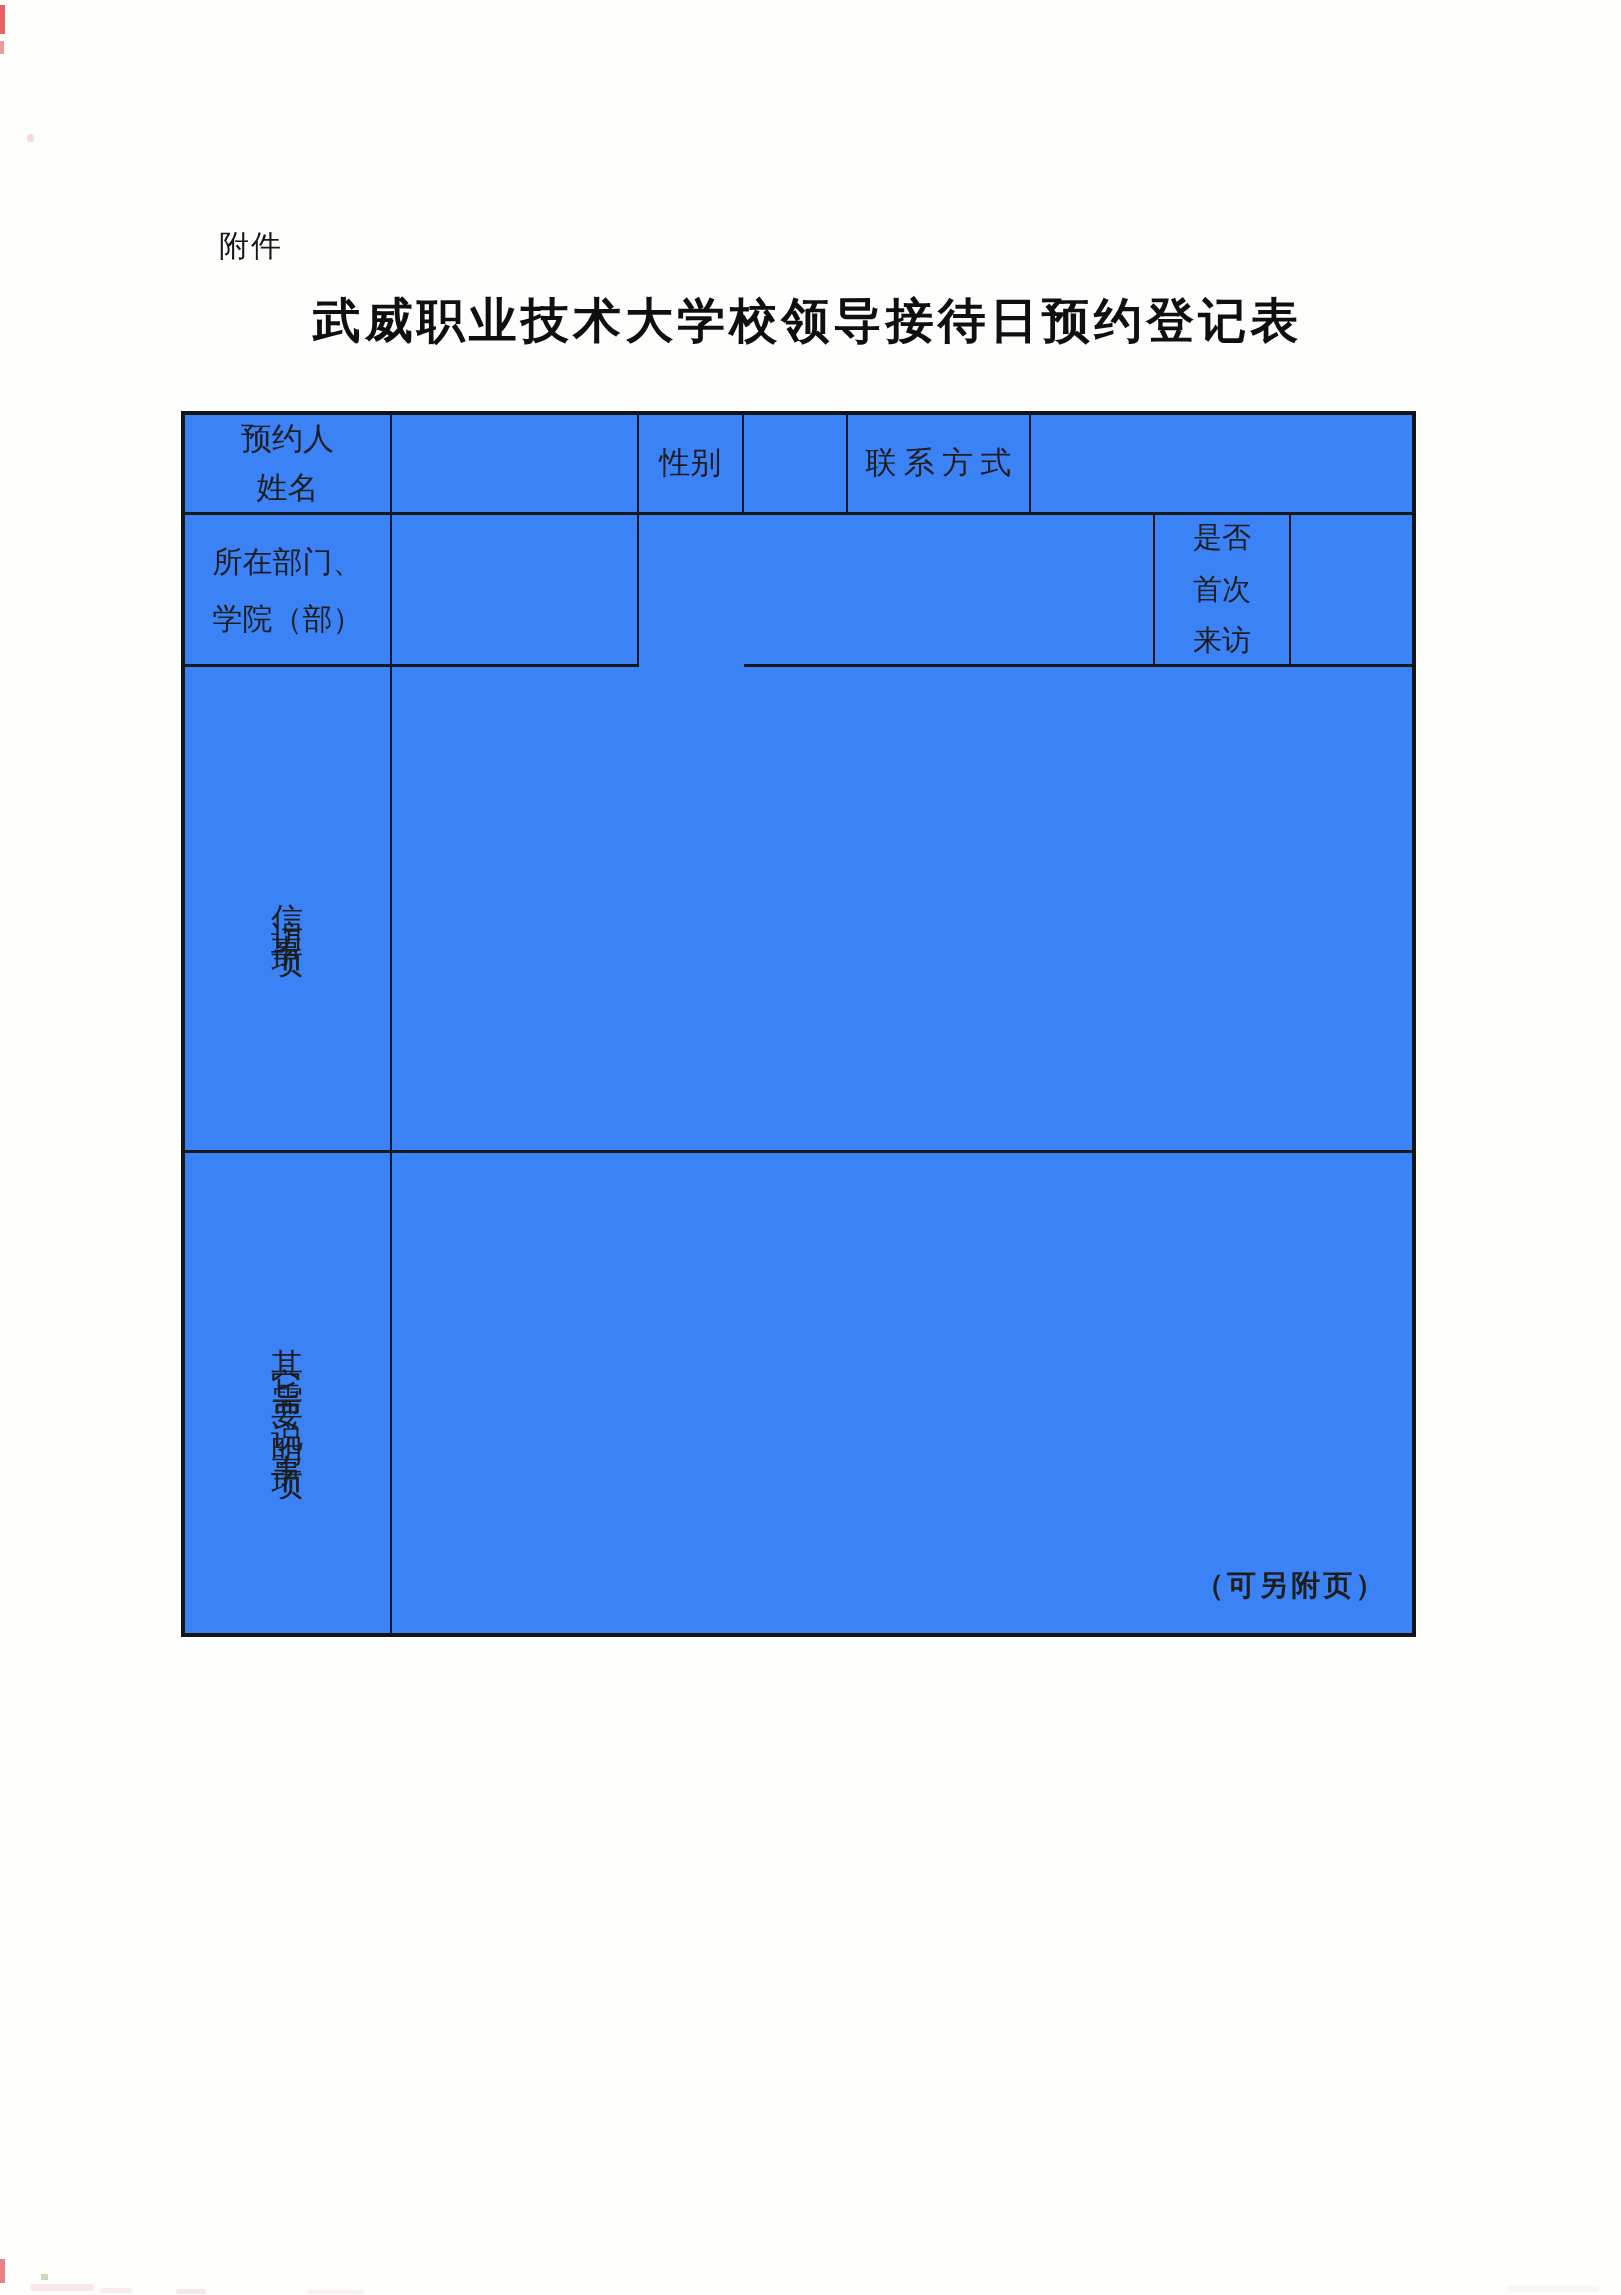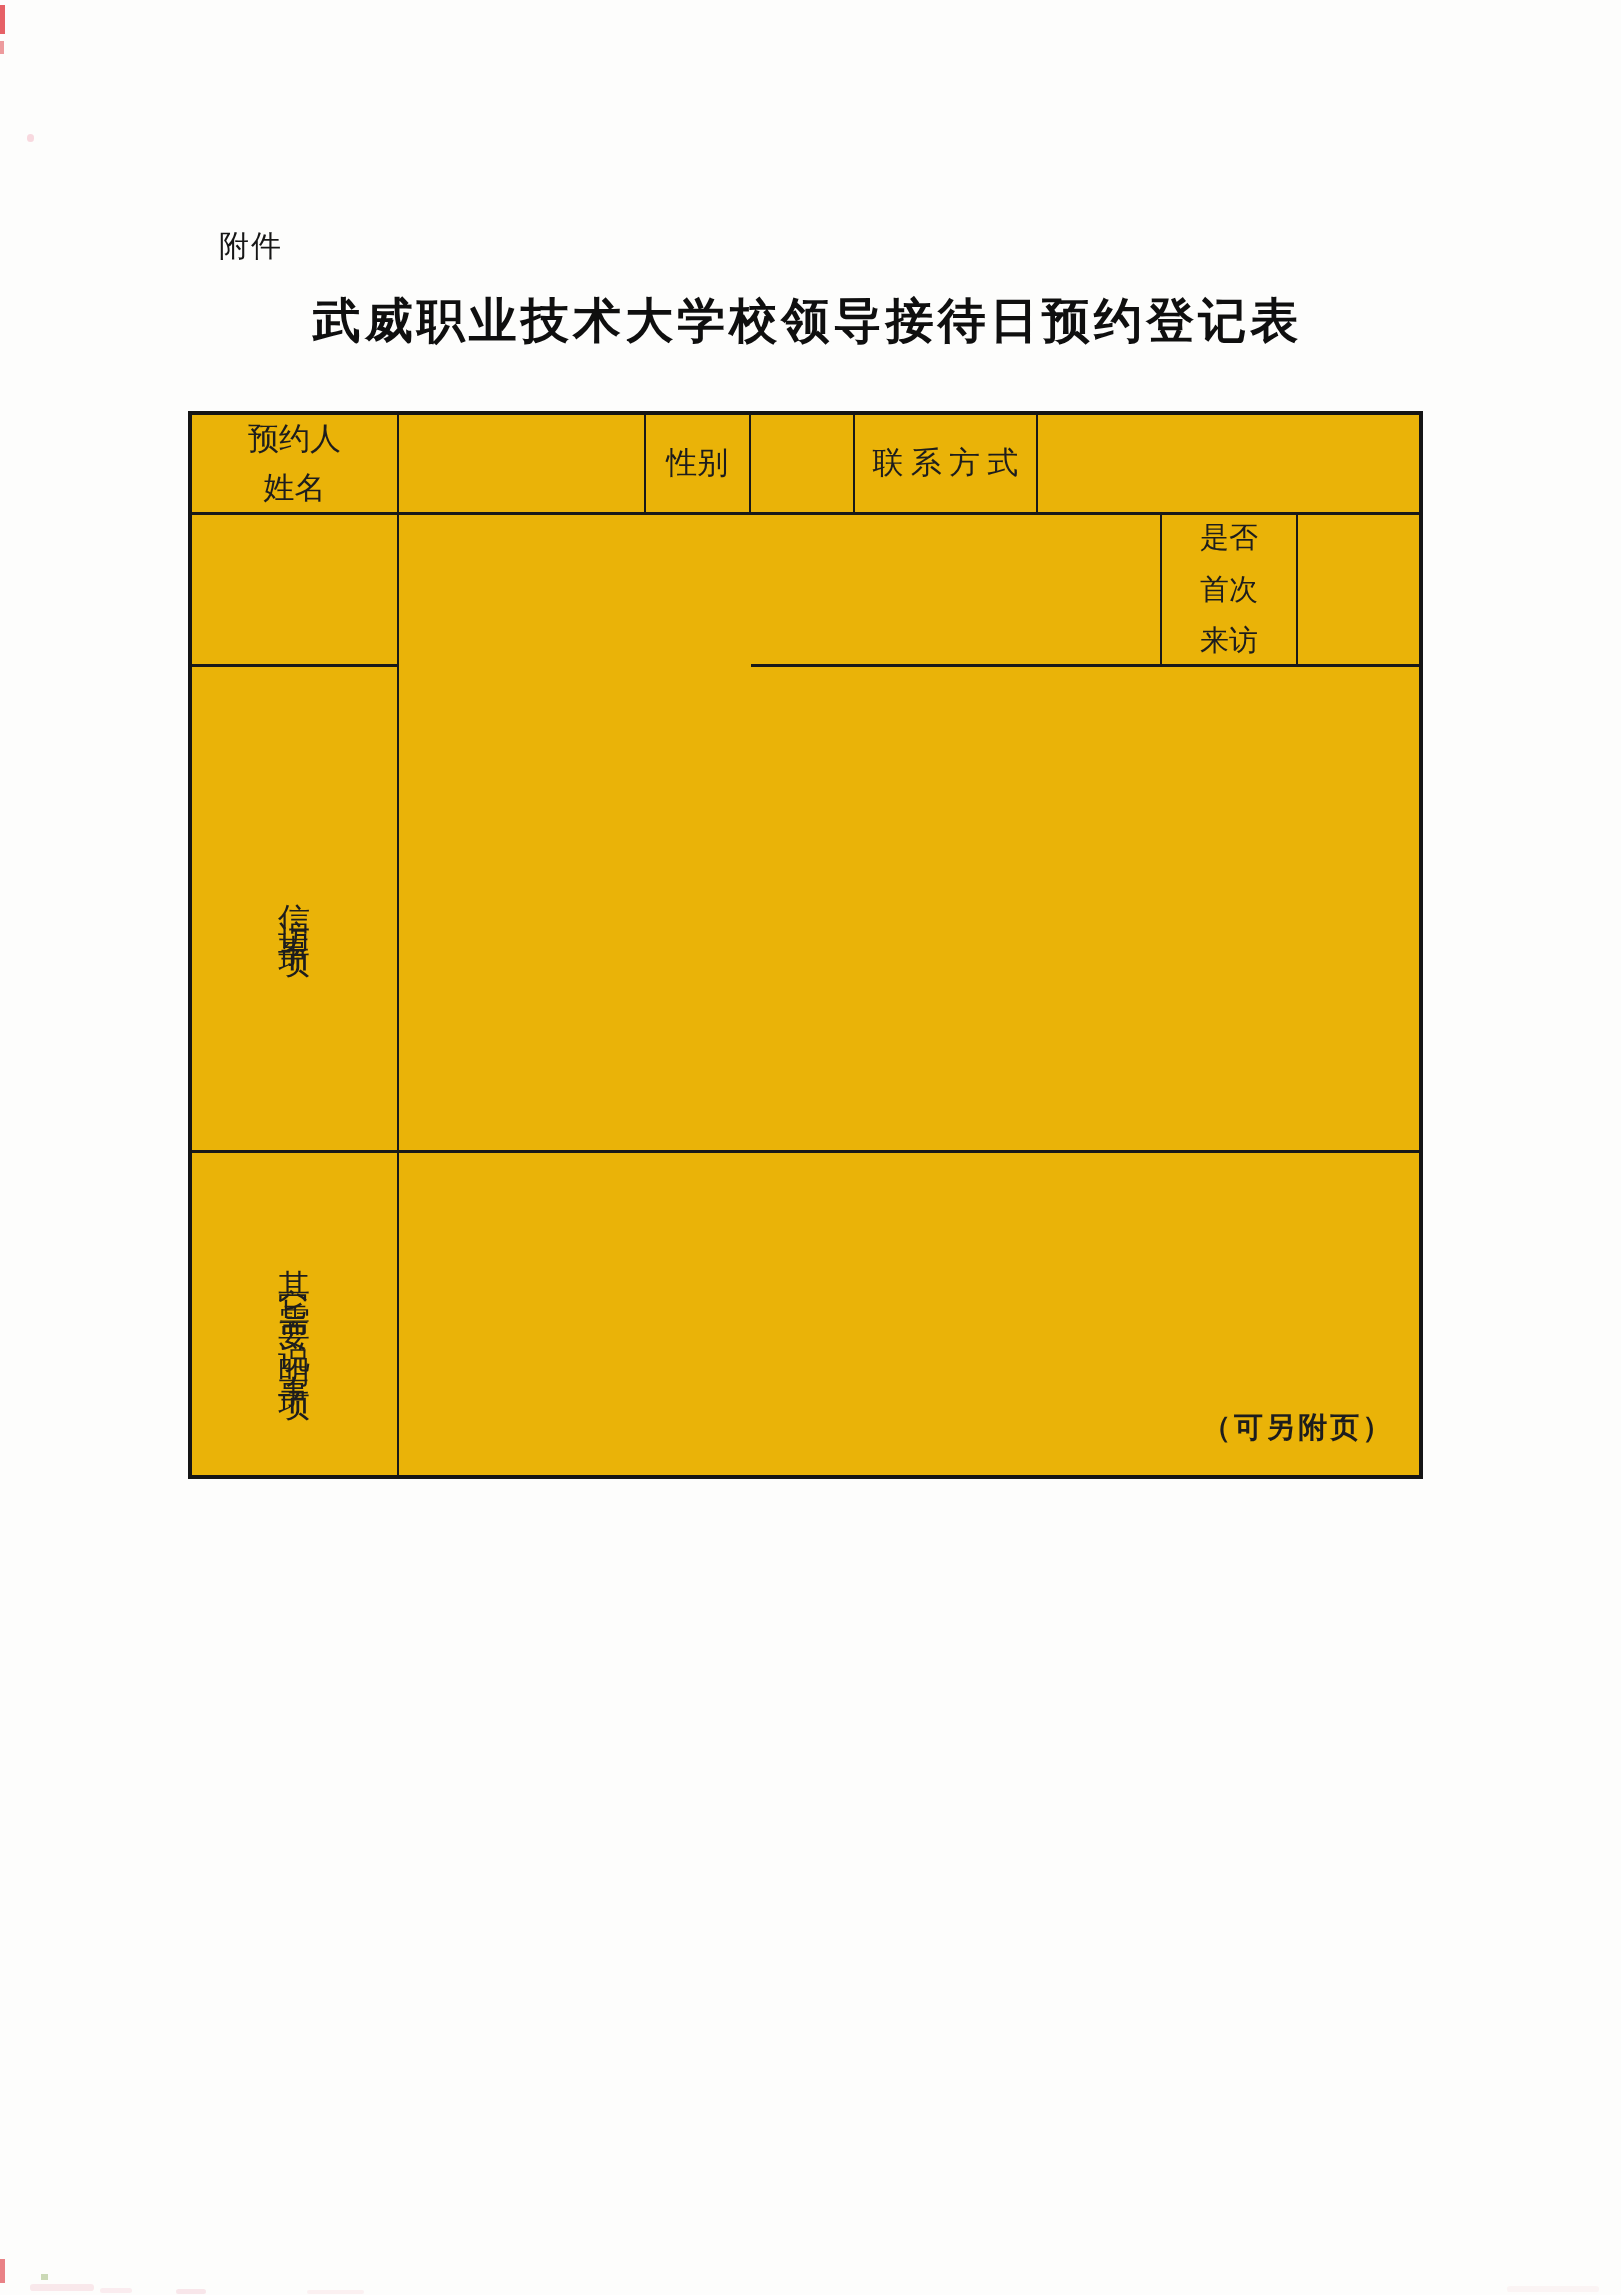--- a/index.html
+++ b/index.html
@@ -41,27 +41,27 @@
     font-weight: bold;
     letter-spacing: 4.1px;
     line-height: 1.2;
     color: #0f0f0f;
     white-space: nowrap;
   }
 
   
   .sheet-table {
     position: absolute;
-    left: 188px;
+    left: 181px;
     top: 411px;
     width: 1235px;
-    height: 1068px;
+    height: 1226px;
     box-sizing: border-box;
     border: 4.6px solid #151515;
-    background: #eab308;
+    background: #3b82f6;
     display: grid;
     grid-template-columns: 408fr 485fr 208fr 204fr 361fr 244fr 268fr 238fr;
     grid-template-rows: 100px 152px 486px 1fr;
   }
   .cell {
     box-sizing: border-box;
     display: flex;
     align-items: center;
     justify-content: center;
     overflow: hidden;
@@ -143,20 +143,23 @@
       <span class="lab"></span>
     </div>
     <div class="cell br bb">
       <span class="lab spaced">联系方式</span>
     </div>
     <div class="cell bb span3a">
       <span class="lab"></span>
     </div>
 
     <div class="cell br bb">
+      <span class="lab wrap5">所在部门、学院（部）</span>
+    </div>
+    <div class="cell br bb">
       <span class="lab"></span>
     </div>
     <div class="cell br bb span3b">
       <span class="lab"></span>
     </div>
     <div class="cell br bb">
       <span class="lab wrap2s">是否首次来访</span>
     </div>
     <div class="cell bb">
       <span class="lab"></span>

